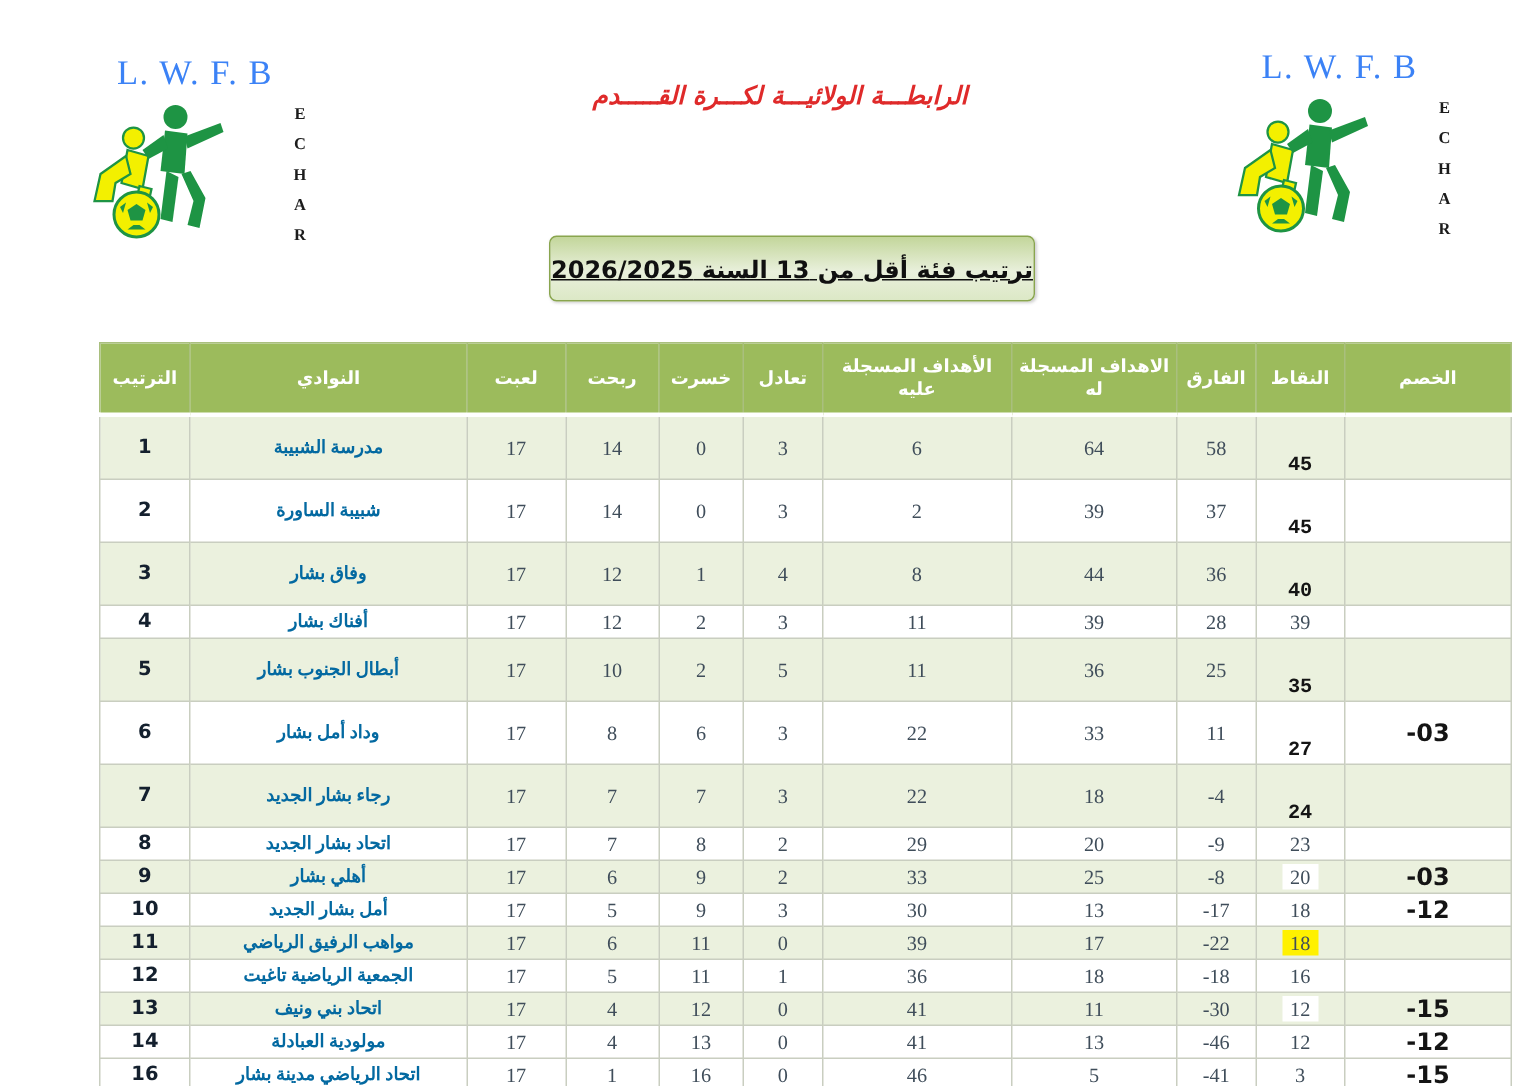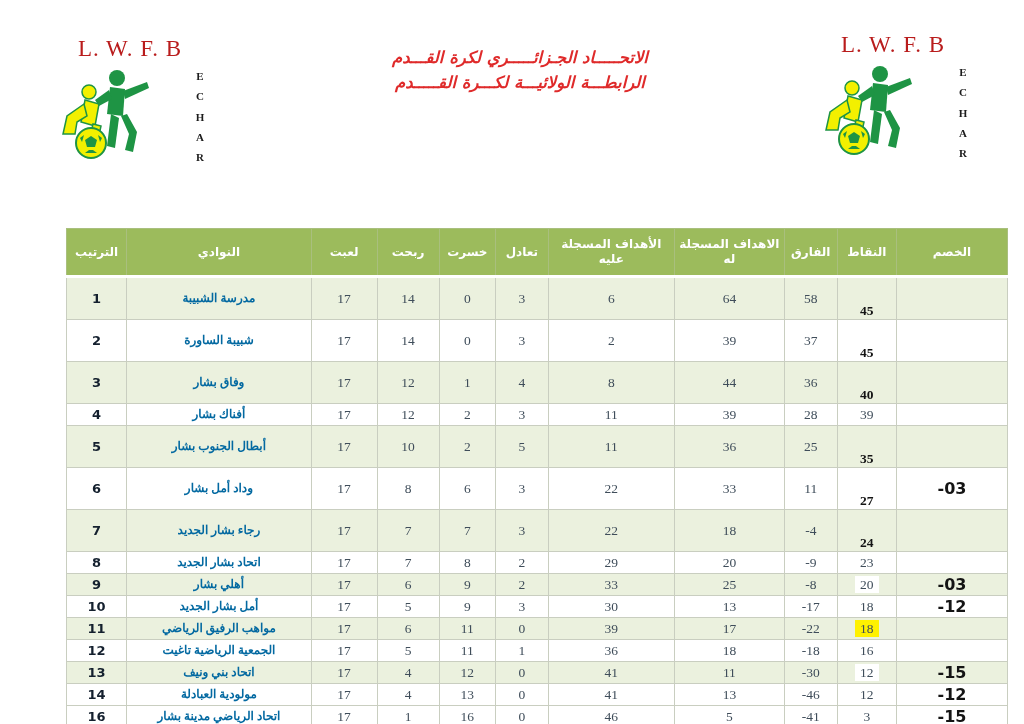--- a/index.html
+++ b/index.html
@@ -6,21 +6,21 @@
   .page{
     position:relative;width:1024px;height:724px;background:#ffffff;
     font-family:"DejaVu Sans",sans-serif;overflow:hidden;margin:0 auto;
   }
   
   .logo{position:absolute;width:150px;text-align:center;}
   .logo-left{left:55px;top:36px;}
   .logo-right{left:818px;top:32px;}
   .logo-title{
     font-family:"Liberation Serif","DejaVu Serif",serif;
-    font-size:23px;color:#b91c1c;letter-spacing:1px;white-space:nowrap;
+    font-size:23px;color:#3b82f6;letter-spacing:1px;white-space:nowrap;
   }
   .logo-row{display:flex;justify-content:space-between;align-items:flex-start;margin-top:2px;}
   .logo-vert{
     font-family:"Liberation Serif","DejaVu Serif",serif;
     font-size:11px;font-weight:bold;color:#1c1c1c;
     width:10px;line-height:1.85;word-spacing:20px;white-space:normal;
     text-align:center;margin-left:4px;margin-top:2px;
   }
   
   .fed-header{position:absolute;left:300px;top:48px;width:440px;text-align:center;}
@@ -71,21 +71,21 @@
   }
   .standings td.c-club{
     direction:rtl;font-family:Liberation Serif, serif;font-weight:bold;
     font-size:12px;color:#0369a1;
   }
   .standings td.c-deduction{
     font-family:"DejaVu Sans",sans-serif;font-weight:bold;font-size:16px;color:#141414;
   }
   .standings td.c-points span{display:inline-block;padding:0 5px;line-height:17px;}
   .standings td.c-points span.pts-bold{
-    font-family:Liberation Serif, serif;font-weight:bold;color:#141414;margin-top:24px;
+    font-family:Liberation Mono, monospace;font-weight:bold;color:#141414;margin-top:24px;
   }
   .standings td.c-points span.bg-white{background:#ffffff;}
   .standings td.c-points span.bg-yellow{background:#FFF100;}
 </style>
 </head>
 <body>
 
 <div class="page">
 
   <div class="logo logo-left">
@@ -133,24 +133,26 @@
         <polygon points="36,72 42,76 40,83 32,83 30,76" fill="#1e9444"></polygon>
         <polygon points="25,74 29,71 27,78" fill="#1e9444"></polygon>
         <polygon points="47,74 43,71 45,78" fill="#1e9444"></polygon>
         <polygon points="30,89 34,86 38,86 42,89" fill="#1e9444"></polygon>
       </svg>
       <div class="logo-vert">E C H A R</div>
     </div>
   </div>
 
   <div class="fed-header">
-    <div class="red-line l1">الاتحـــــاد الجـزائـــــري لكرة القـــدم</div>
     <div class="red-line l2">الرابطـــة الولائيـــة لكـــرة القـــــدم</div>
   </div>
 
+  <div class="title-box">
+    <span>ترتيب فئة أقل من 13 السنة 2026/2025</span>
+  </div>
 
   <table class="standings">
     <colgroup>
       <col class="c-rank">
         <col class="c-club">
         <col class="c-played">
         <col class="c-won">
       <col class="c-lost">
         <col class="c-drawn">
         <col class="c-against">

